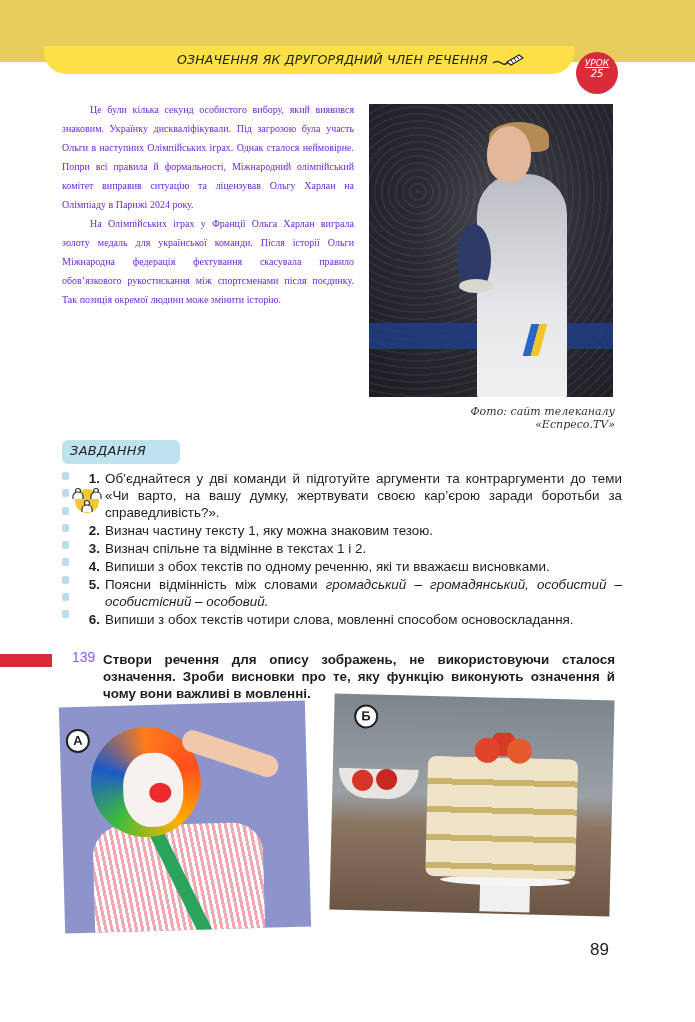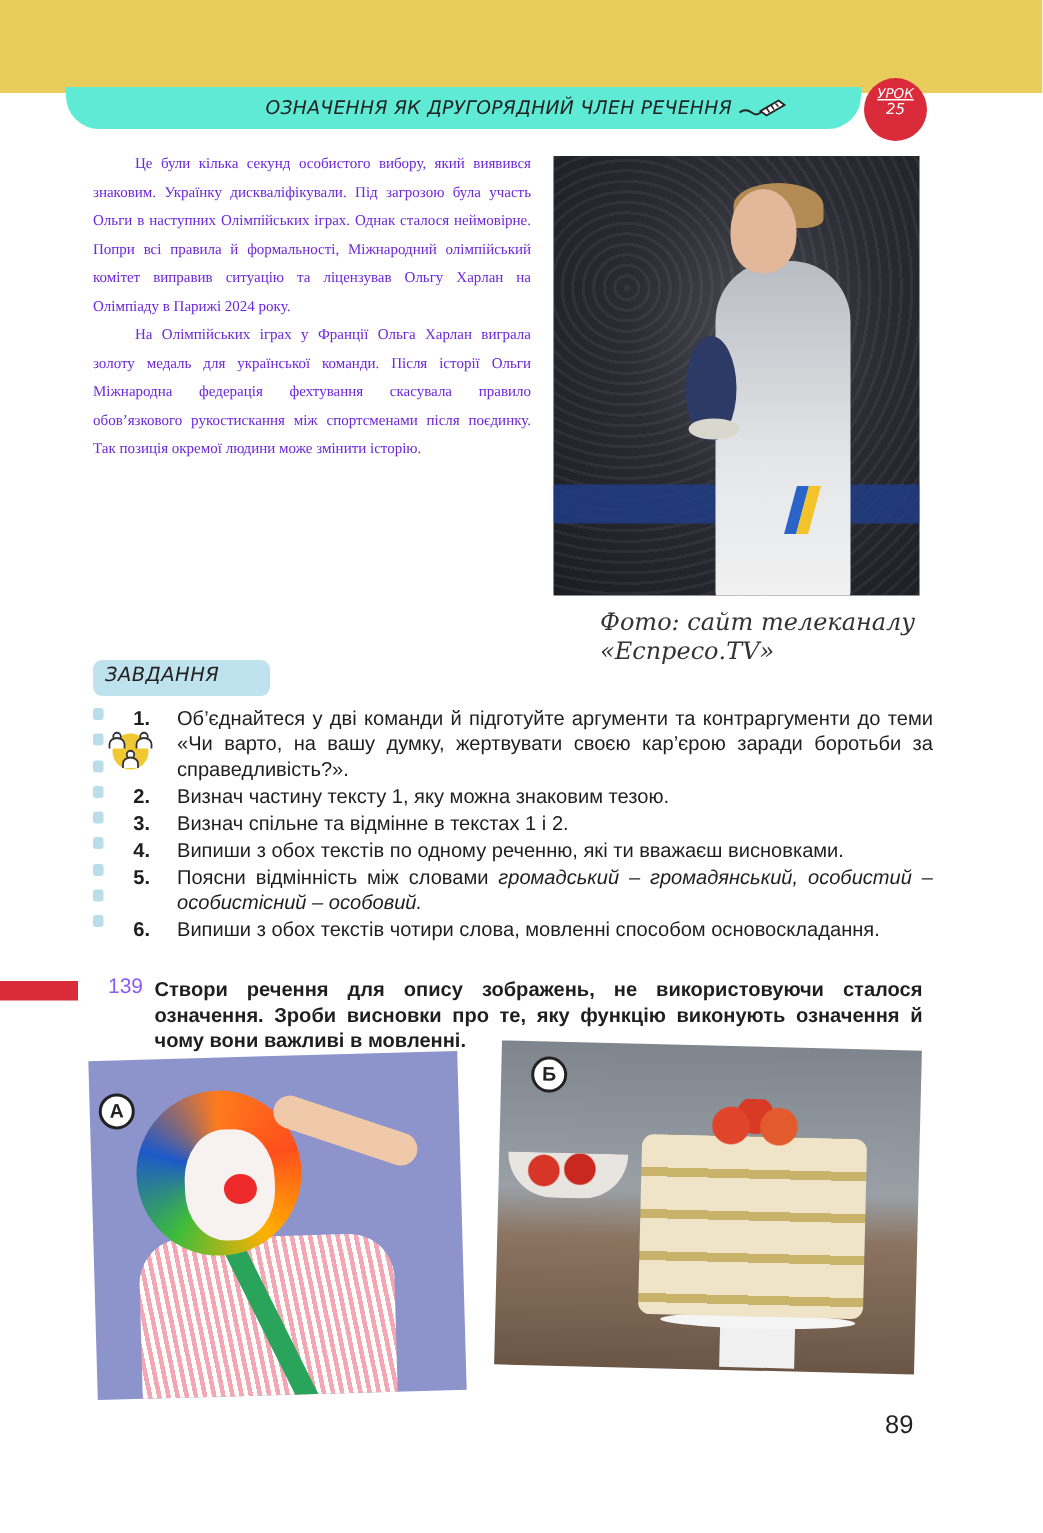--- a/index.html
+++ b/index.html
@@ -1,49 +1,49 @@
 <!DOCTYPE html>
 <html><head>
 <meta charset="utf-8">
 <style>
   * { box-sizing: border-box; margin: 0; padding: 0; }
   html, body { width: 695px; height: 1022px; background: #ffffff; overflow: hidden; }
   body { position: relative; font-family: "Liberation Sans", sans-serif; color: #222; }
 
   .top-band { position: absolute; left: 0; top: 0; width: 695px; height: 62px; background: #e8cc5c; }
-  .header-tab { position: absolute; left: 44px; top: 58px; width: 530px; height: 28px; background: #5eead4; border-radius: 0 0 22px 22px; }
+  .header-tab { position: absolute; left: 44px; top: 46px; width: 530px; height: 28px; background: #fde047; border-radius: 0 0 22px 22px; }
   .header-title { position: absolute; right: 50px; top: 6px; font-family: "DejaVu Sans", sans-serif; font-style: italic; font-size: 12.5px; letter-spacing: 0.2px; color: #222; white-space: nowrap; display: flex; align-items: center; gap: 4px; }
   .pencil-icon { display: inline-block; width: 32px; height: 12px; }
   .lesson-badge { position: absolute; left: 576px; top: 52px; width: 42px; height: 42px; border-radius: 50%; background: #d92b3a; color: #fff; text-align: center; font-family: "DejaVu Sans", sans-serif; font-style: italic; line-height: 1; }
   .lesson-badge .lbl { font-size: 9px; margin-top: 7px; display: block; text-decoration: underline; }
   .lesson-badge .num { font-size: 10px; display: block; margin-top: 1px; }
 
   .article { position: absolute; left: 62px; top: 100px; width: 292px; font-family: Liberation Serif, serif; font-size: 10px; line-height: 19px; color: #6d28d9; text-align: justify; }
   .article p { text-indent: 28px; }
 
   .photo-fencer { position: absolute; left: 369px; top: 104px; width: 244px; height: 293px; background: radial-gradient(ellipse at 55% 40%, #4a4a52 0%, #2b2c33 45%, #1c1d24 100%); overflow: hidden; }
   .photo-fencer .crowd { position: absolute; inset: 0; background: repeating-radial-gradient(circle at 20% 30%, rgba(255,255,255,0.05) 0 2px, transparent 2px 7px); }
   .photo-fencer .banner { position: absolute; left: 0; bottom: 48px; width: 100%; height: 26px; background: #1f3f8a; opacity: 0.8; }
   .photo-fencer .body { position: absolute; left: 108px; top: 70px; width: 90px; height: 230px; background: linear-gradient(180deg, #b9bcc2, #e6e7ea 60%, #f1f1f1); border-radius: 40px 40px 10px 10px; }
   .photo-fencer .head { position: absolute; left: 118px; top: 22px; width: 44px; height: 56px; background: #e2b79a; border-radius: 50% 50% 45% 45%; }
   .photo-fencer .hair { position: absolute; left: 120px; top: 18px; width: 60px; height: 30px; background: #b48a55; border-radius: 50% 50% 20% 20%; }
   .photo-fencer .flag { position: absolute; left: 158px; top: 220px; width: 8px; height: 32px; background: #2a64c8; transform: skewX(-15deg); }
   .photo-fencer .flag2 { position: absolute; left: 166px; top: 220px; width: 8px; height: 32px; background: #f3c429; transform: skewX(-15deg); }
   .photo-fencer .mask { position: absolute; left: 88px; top: 120px; width: 34px; height: 70px; background: #2d3a66; border-radius: 50%; }
   .photo-fencer .guard { position: absolute; left: 90px; top: 175px; width: 34px; height: 14px; background: #d8d8cf; border-radius: 50%; }
 
-  .caption { position: absolute; left: 400px; top: 405px; width: 215px; text-align: left; font-family: "DejaVu Serif", serif; font-style: italic; font-size: 16px; color: #333; }
+  .caption { position: absolute; left: 400px; top: 405px; width: 215px; text-align: right; font-family: "DejaVu Serif", serif; font-style: italic; font-size: 11px; color: #333; }
 
   .tasks-heading { position: absolute; left: 62px; top: 440px; width: 118px; height: 24px; background: #bfe3ee; border-radius: 6px; font-family: "DejaVu Sans", sans-serif; font-style: italic; font-size: 13px; color: #222; padding: 3px 0 0 8px; letter-spacing: 0.3px; }
 
   .tasks { position: absolute; left: 62px; top: 470px; width: 560px; font-family: "Liberation Sans", sans-serif; font-size: 13.4px; line-height: 17px; color: #1e1e1e; }
   .task { display: flex; margin-bottom: 1px; }
   .task .marker { width: 20px; flex: none; }
   .task .num { width: 18px; flex: none; font-weight: bold; text-align: right; margin-right: 5px; }
-  .task .txt { flex: 1; text-align: justify; margin-left: 13px; }
+  .task .txt { flex: 1; text-align: justify; }
   .task .txt i { font-style: italic; }
 
   .bullets { position: absolute; left: 62px; top: 472px; width: 8px; }
   .bullet { width: 7px; height: 8px; background: #b9dde9; border-radius: 2px; margin-bottom: 9.3px; }
   .team-icon { position: absolute; left: 70px; top: 485px; width: 34px; height: 30px; }
 
   .ex-bar { position: absolute; left: 0; top: 654px; width: 52px; height: 13px; background: #d92b3a; }
   .ex-num { position: absolute; left: 60px; top: 649px; font-family: "Liberation Sans", sans-serif; font-size: 14px; color: #8b5cf6; margin-left: 12px; }
   .ex-text { position: absolute; left: 103px; top: 651px; width: 512px; font-family: "Liberation Sans", sans-serif; font-weight: bold; font-size: 13.4px; line-height: 17px; color: #1e1e1e; text-align: justify; }
 

